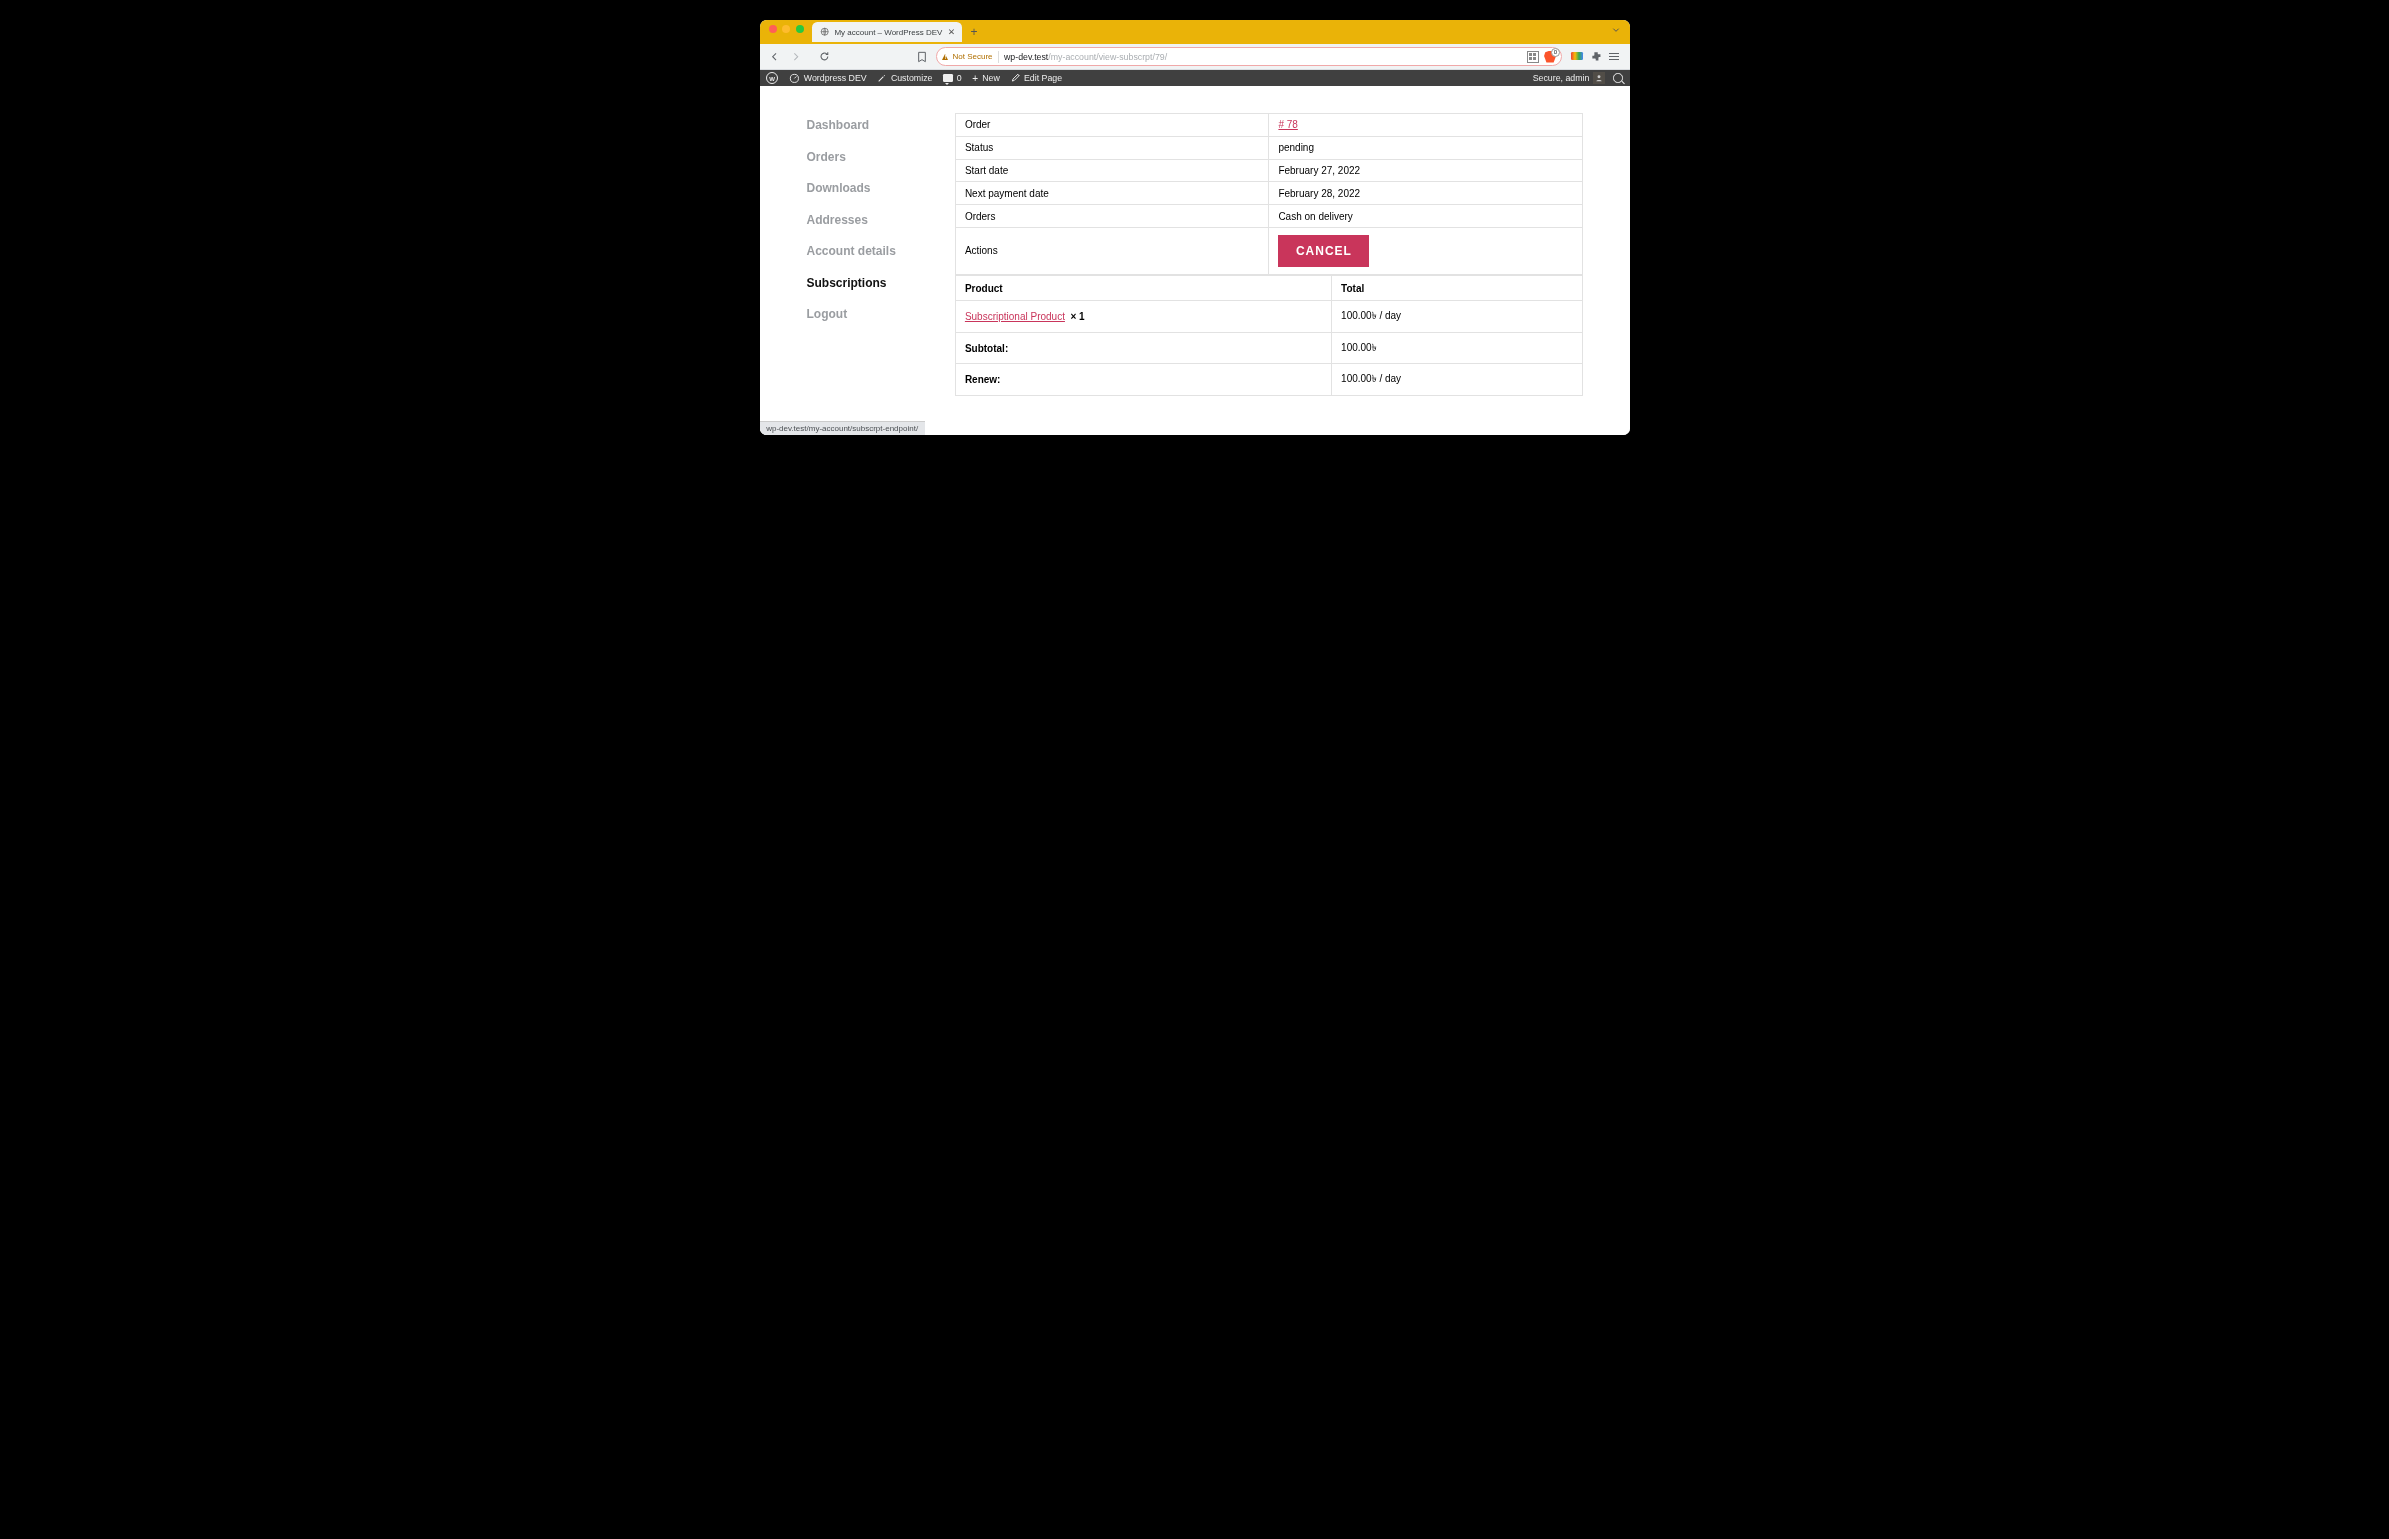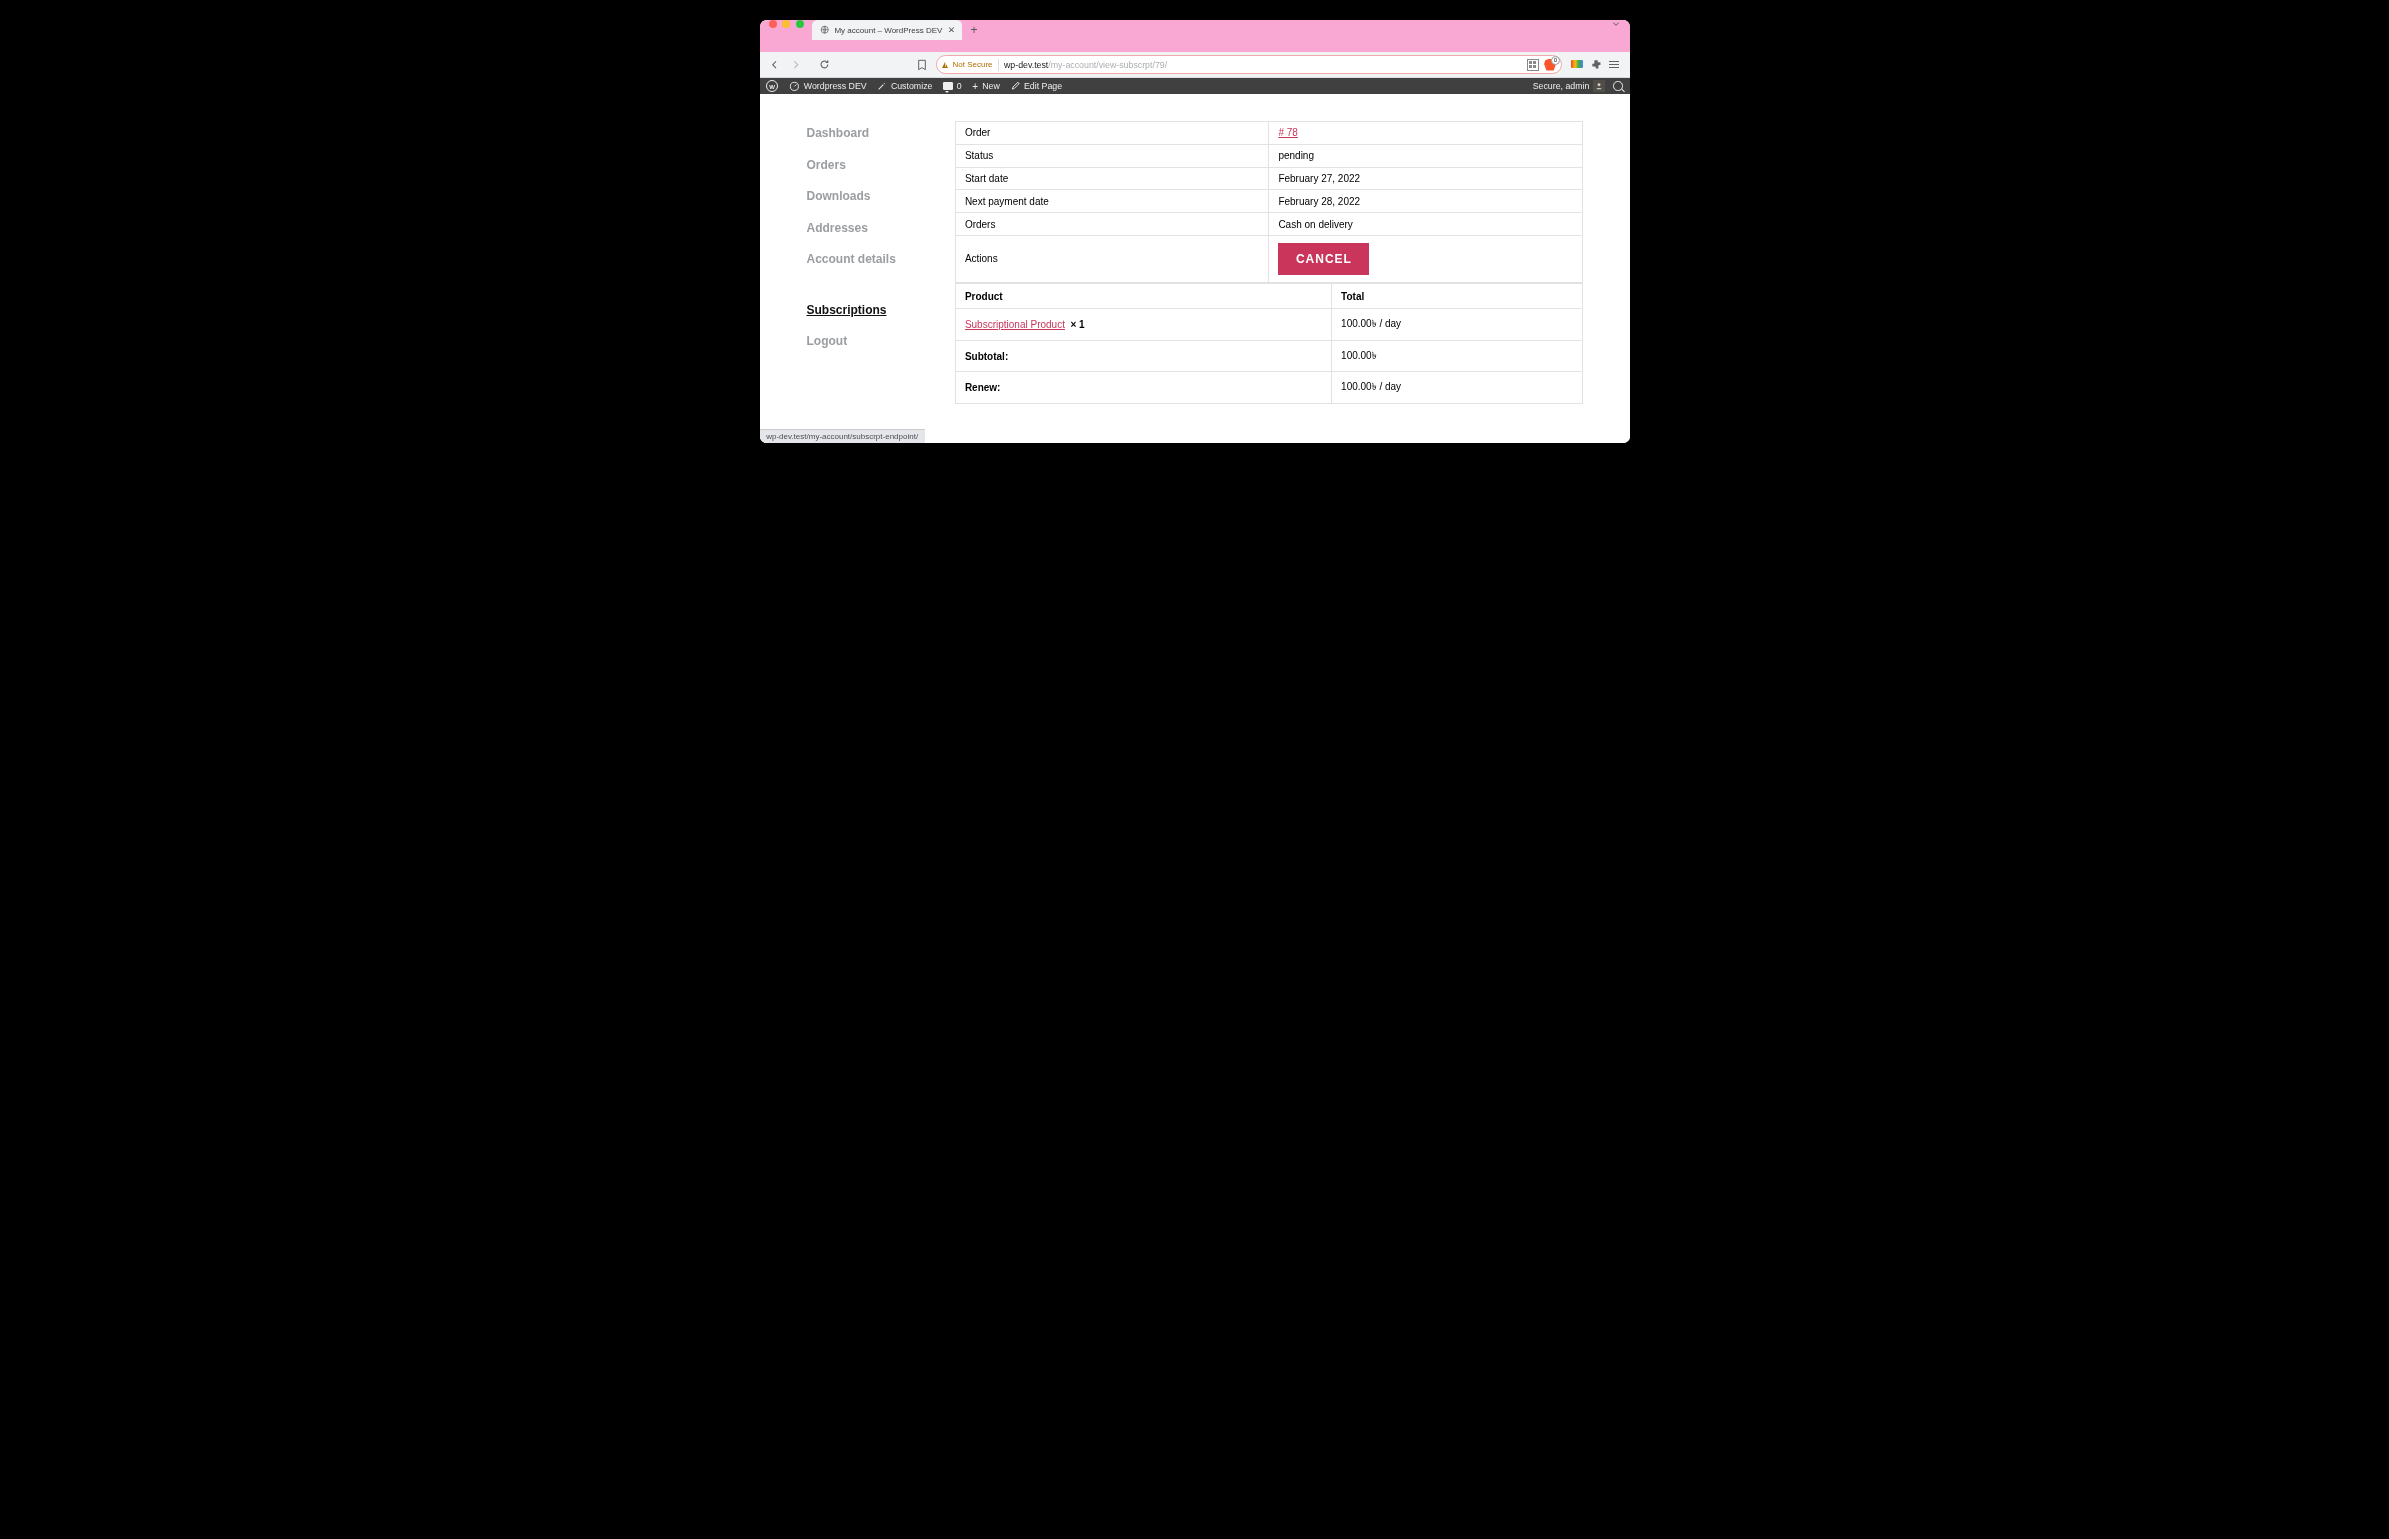--- a/index.html
+++ b/index.html
@@ -1,19 +1,19 @@
 <!DOCTYPE html>
 <html style="font-size:10.8px"><head>
   <meta charset="utf-8">
   <style>
     * { margin: 0; padding: 0; box-sizing: border-box; }
     body { background: #000; font-family: -apple-system, BlinkMacSystemFont, "Segoe UI", Helvetica, Arial, sans-serif; display:flex; align-items:flex-start; justify-content:center; min-height:100vh; }
     .window { width: 870px; margin: 20px auto; background:#fff; border-radius: 6.7px; overflow:hidden; box-shadow: 0 13.5px 34px rgba(0,0,0,.5); }
     
-    .tabbar { background:#f9a8d4; height:32px; display:flex; align-items:flex-start; padding: 0 5.4px; position:relative;}
+    .tabbar { background:#eab308; height:24px; display:flex; align-items:center; padding: 0 5.4px; position:relative;}
     .traffic { display:flex; gap:5.4px; align-items:center; padding:0 4px 6.7px 4px;}
     .traffic span{width:8px;height:8px;border-radius:50%; display:block;}
     .t-red{background:#ff5f57;} .t-yel{background:#febc2e;} .t-grn{background:#28c840;}
     .tab { display:flex; align-items:center; gap:5.4px; background:#f1f3f4; border-radius: 5.4px 5.4px 0 0; padding: 4px 6.7px 4px 8px; font-size:8px; color:#3c4043; margin-left:4px; height:20px; min-width:128px; position:relative;}
     .tab .globe{width:9.4px;height:9.4px;}
     .tab .close{ font-size:8.8px; color:#555; margin-left:auto; cursor:pointer;}
     .newtab{ width:19px;height:19px; display:flex; align-items:center; justify-content:center; color:#555; font-size:12px; margin-left:2.7px; margin-bottom:0.7px; cursor:pointer;}
     .tabbar .chev{ margin-left:auto; margin-right:4px; margin-bottom:4px; color:#555; font-size:8px; cursor:pointer;}
     .toolbar{ background:#f1f3f4; height:26px; display:flex; align-items:center; padding:0 5.4px; gap:2.7px; border-bottom:0.7px solid #d9dce0;}
     .nav-btn{ width:19px; height:19px; display:flex; align-items:center; justify-content:center; color:#5f6368; border-radius:50%;}
@@ -47,21 +47,21 @@
     .comment-ico::after{content:""; position:absolute; bottom:-2.7px; left:2px; width:0;height:0; border-left:2px solid transparent; border-right:2px solid transparent; border-top:2.7px solid #eee;}
     .howdy-av{ width:12px;height:12px; background:#514d47; display:flex; align-items:center; justify-content:center;}
     .search-ico{ width:9.4px;height:9.4px; border:1.3px solid #eee; border-radius:50%; position:relative;}
     .search-ico::after{content:""; position:absolute; width:4px;height:1.3px; background:#eee; bottom:-2px; right:-2.7px; transform:rotate(45deg);}
     
     .page{ background:#fff; padding: 27px 47px 19px 47px; position:relative;}
     .page h1{ font-family: -apple-system, "Helvetica Neue", Arial, sans-serif; font-weight:900; font-size:42px; letter-spacing:-0.7px; text-align:center; color:#0b0b0b; margin-bottom:40px;}
     .layout{ display:flex; gap:27px; }
     .sidebar{ width:121px; display:flex; flex-direction:column; gap:17.5px; padding-top:5.4px;}
     .sidebar a{ color:#9a9da1; font-weight:700; font-size:12px; text-decoration:none; cursor:pointer;}
-    .sidebar a.active{ color:#111; text-decoration:underline;margin-top:19px;}
+    .sidebar a.active{ color:#111; }
     .content{ flex:1; }
     table{ width:100%; border-collapse:collapse; font-size:10px; }
     table.details td{ border:0.7px solid #e2e2e2; padding:5.4px 9.4px;}
     table.details td.label{ width:50%;}
     .link{ color:#c9355b; text-decoration:underline;}
     .btn-cancel{ background:#c9355b; color:#fff; border:none; padding:9.4px 17.5px; font-size:12px; letter-spacing:1px; font-weight:600; cursor:pointer;}
     h2.section{ font-weight:900; font-size:26px; margin:28px 0 19px 0; letter-spacing:-0.3px;}
     table.totals th, table.totals td{ border:0.7px solid #e2e2e2; padding:6.7px 9.4px; text-align:left;}
     table.totals .bold{ font-weight:700;}
     .statusbar{ background:#e4e6e9; font-size:8px; padding:2px 6.7px; color:#4b4f53; border-top:0.7px solid #ccc; position:absolute; left:0; bottom:0;}

